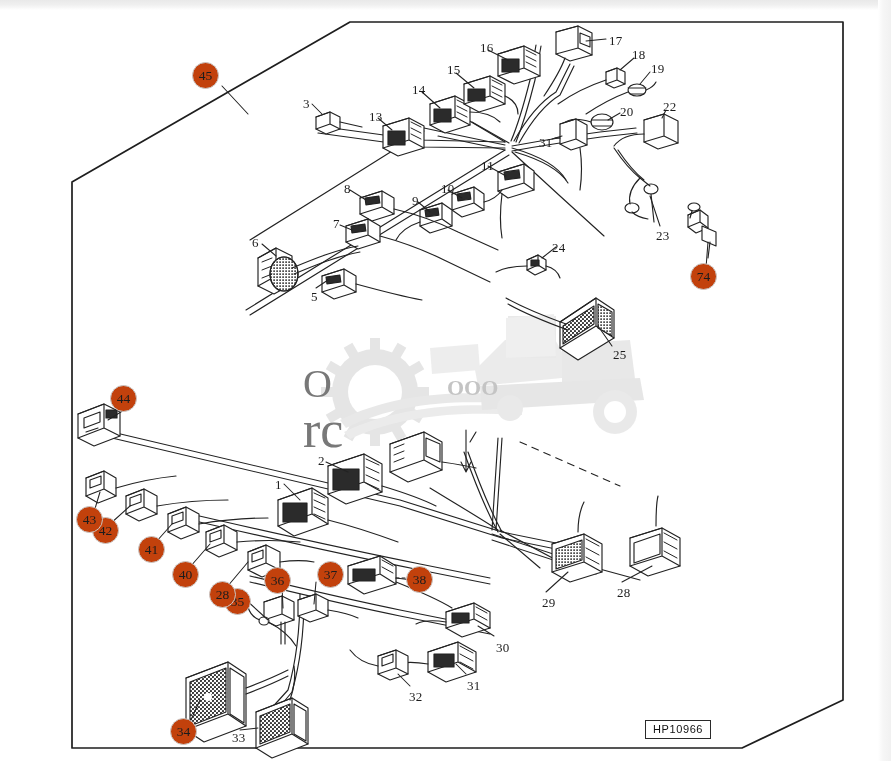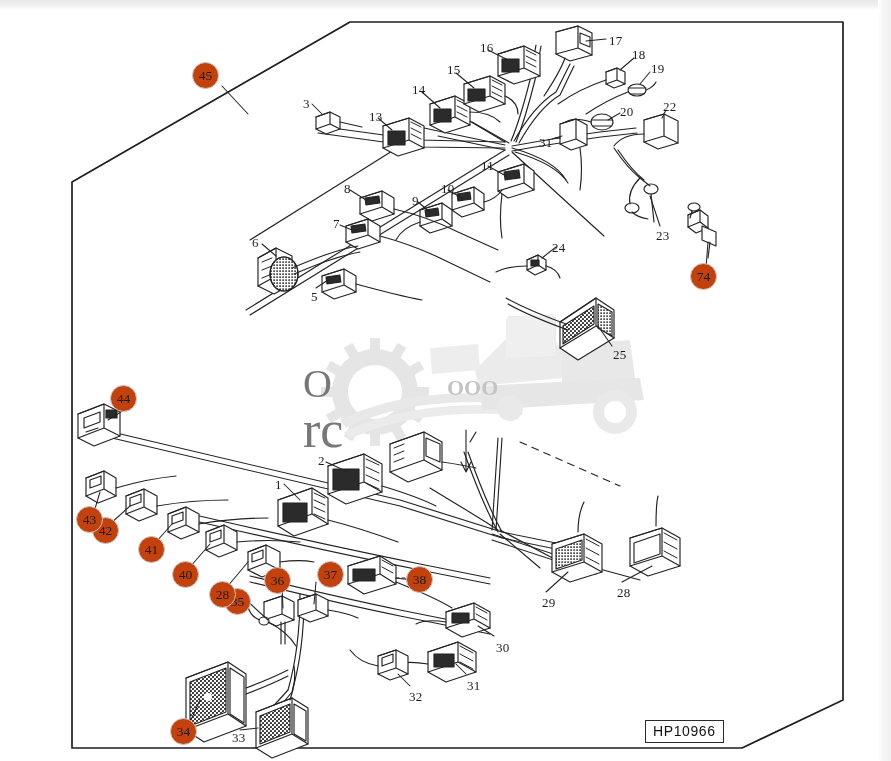--- a/index.html
+++ b/index.html
@@ -11,21 +11,21 @@
             background:linear-gradient(to right,#ffffff 0%,#f6f6f6 40%,#f1f1f1 100%);}
   #canvas{position:absolute;left:0;top:0;width:891px;height:761px;}
   .lbl{position:absolute;font-family:"Liberation Serif",serif;font-size:13px;color:#1c1c1c;
        line-height:1;letter-spacing:.2px;white-space:nowrap;}
   .clbl{position:absolute;width:25px;height:25px;border-radius:50%;
         border:1px solid #c9c9c9;background:#c2410c;color:#1c1c1c;
         font-family:"Liberation Serif",serif;font-size:13.5px;
         display:flex;align-items:center;justify-content:center;}
   .partno{position:absolute;border:1.3px solid #2a2a2a;background:#ffffff;
           padding:2px 7px 3px 7px;font-family:"Liberation Sans",sans-serif;
-          font-size:14px;color:#111;letter-spacing:.6px;}
+          font-size:11px;color:#111;letter-spacing:.6px;}
   .wm{position:absolute;pointer-events:none;}
   .wmtext{position:absolute;font-family:"Liberation Serif",serif;
           color:#b9b9b9;font-weight:bold;white-space:nowrap;}
 </style>
 </head>
 <body>
 
 <div id="root">
 
   <div class="topstrip"></div>

